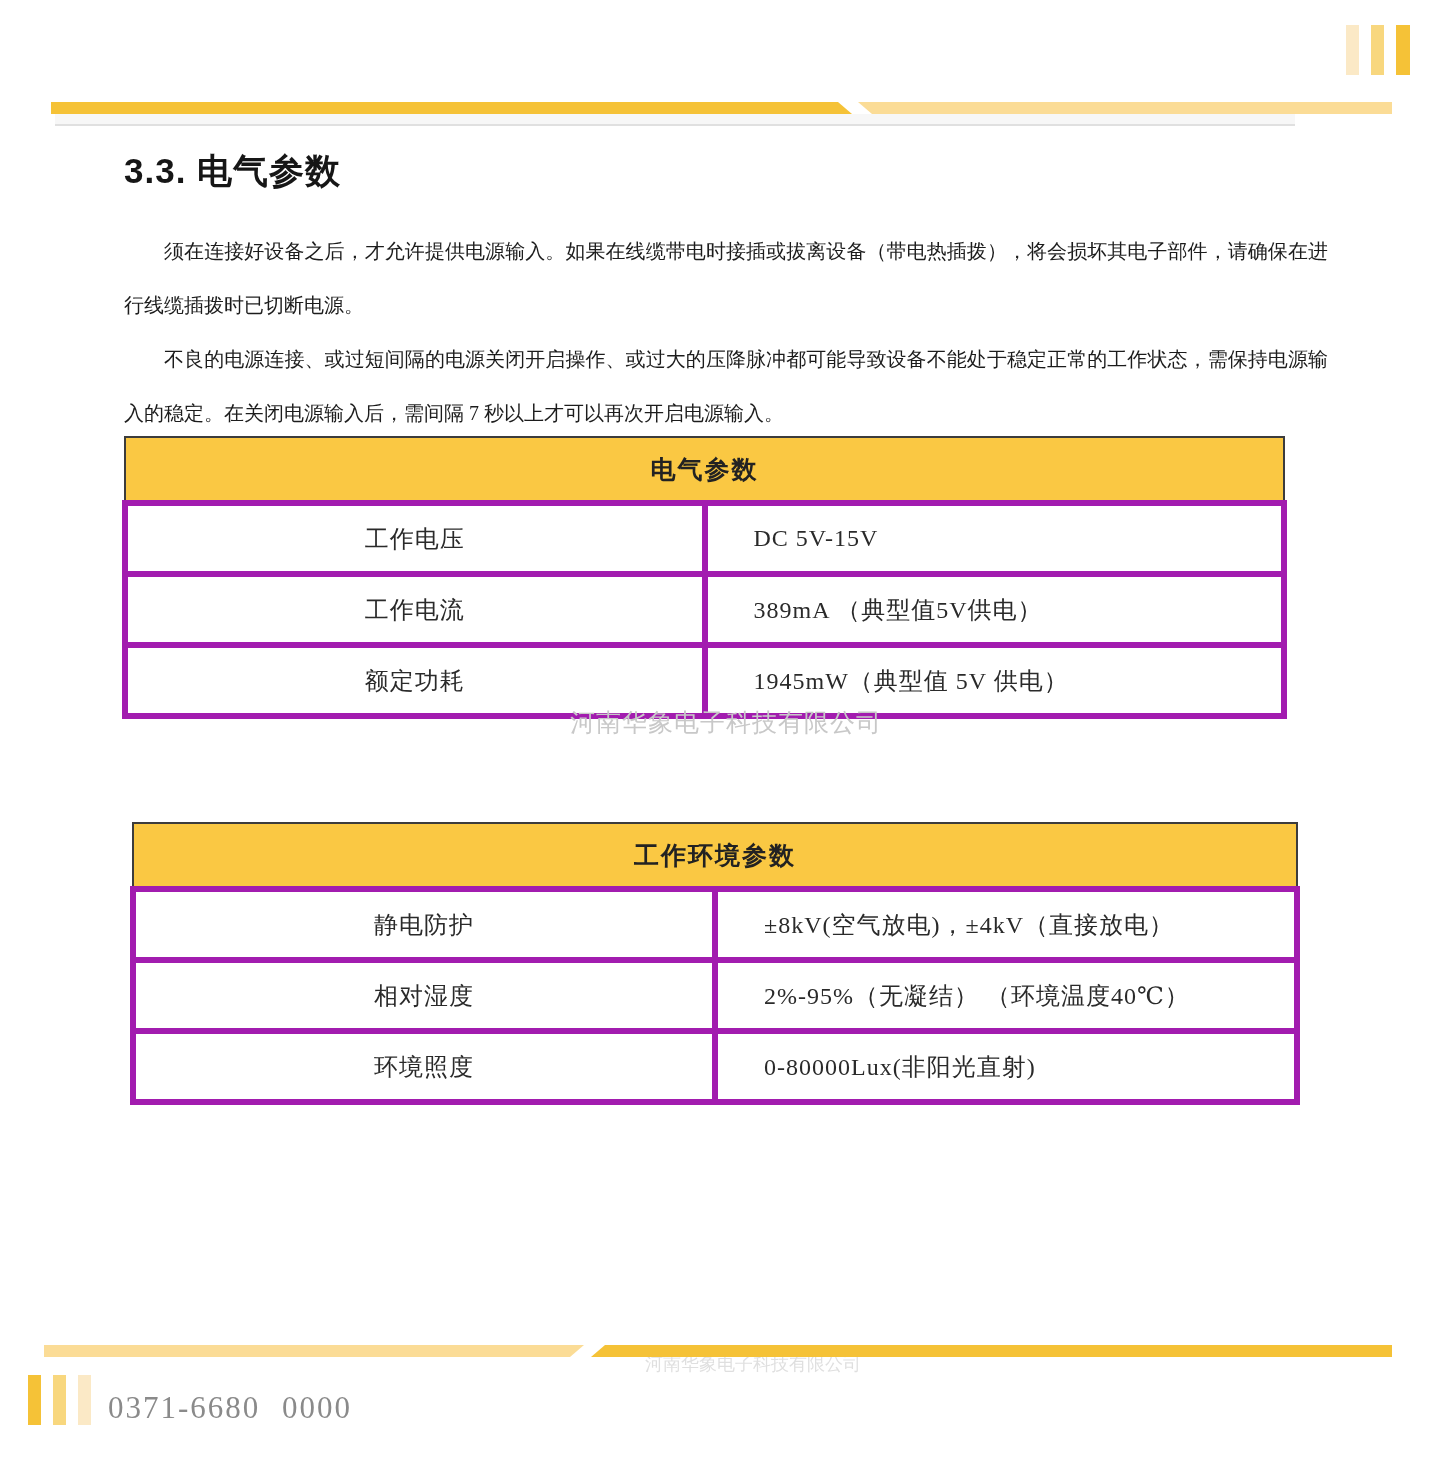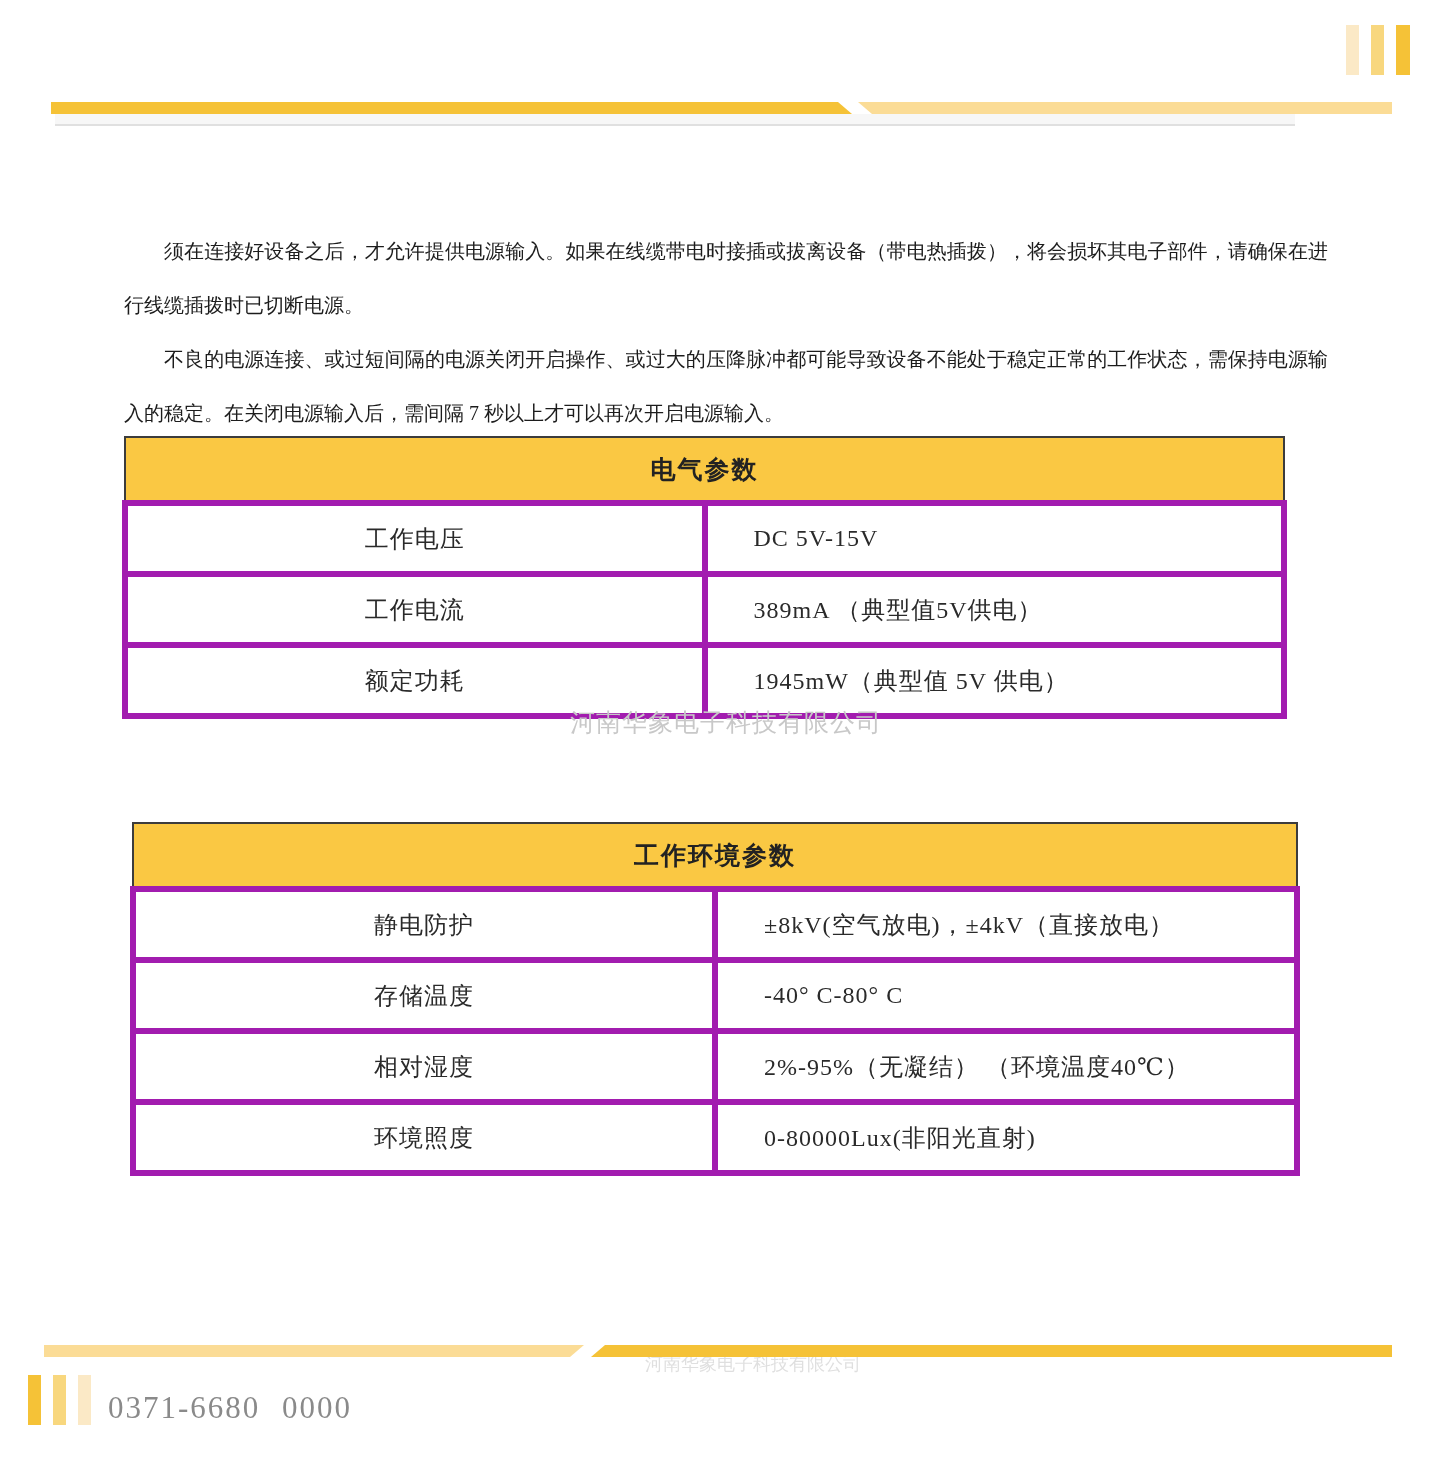--- a/index.html
+++ b/index.html
@@ -122,20 +122,21 @@
     <div class="accent-bar tr2"></div>
     <div class="accent-bar tr3"></div>
   </div>
 
   <div>
     <div class="banner-seg top-left-seg"></div>
     <div class="banner-seg top-right-seg"></div>
     <div class="banner-shadow"></div>
   </div>
 
+  <div class="section-heading h-electrical">3.3. 电气参数</div>
 
   <div class="body-text">
     <p>须在连接好设备之后，才允许提供电源输入。如果在线缆带电时接插或拔离设备（带电热插拨），将会损坏其电子部件，请确保在进行线缆插拨时已切断电源。</p>
     <p>不良的电源连接、或过短间隔的电源关闭开启操作、或过大的压降脉冲都可能导致设备不能处于稳定正常的工作状态，需保持电源输入的稳定。在关闭电源输入后，需间隔 7 秒以上才可以再次开启电源输入。</p>
   </div>
 
   <table class="spec-table table-electrical">
     <thead>
       <tr>
         <th colspan="2">电气参数</th>
@@ -165,24 +166,20 @@
       <tr>
         <th colspan="2">工作环境参数</th>
       </tr>
     </thead>
     <tbody>
       <tr>
         <td class="cell-label">静电防护</td>
         <td class="cell-value">±8kV(空气放电)，±4kV（直接放电）</td>
       </tr>
       <tr>
-        <td class="cell-label">存储温度</td>
-        <td class="cell-value">-40° C-80° C</td>
-      </tr>
-      <tr>
         <td class="cell-label">相对湿度</td>
         <td class="cell-value">2%-95%（无凝结） （环境温度40℃）</td>
       </tr>
       <tr>
         <td class="cell-label">环境照度</td>
         <td class="cell-value">0-80000Lux(非阳光直射)</td>
       </tr>
     </tbody>
   </table>
 

